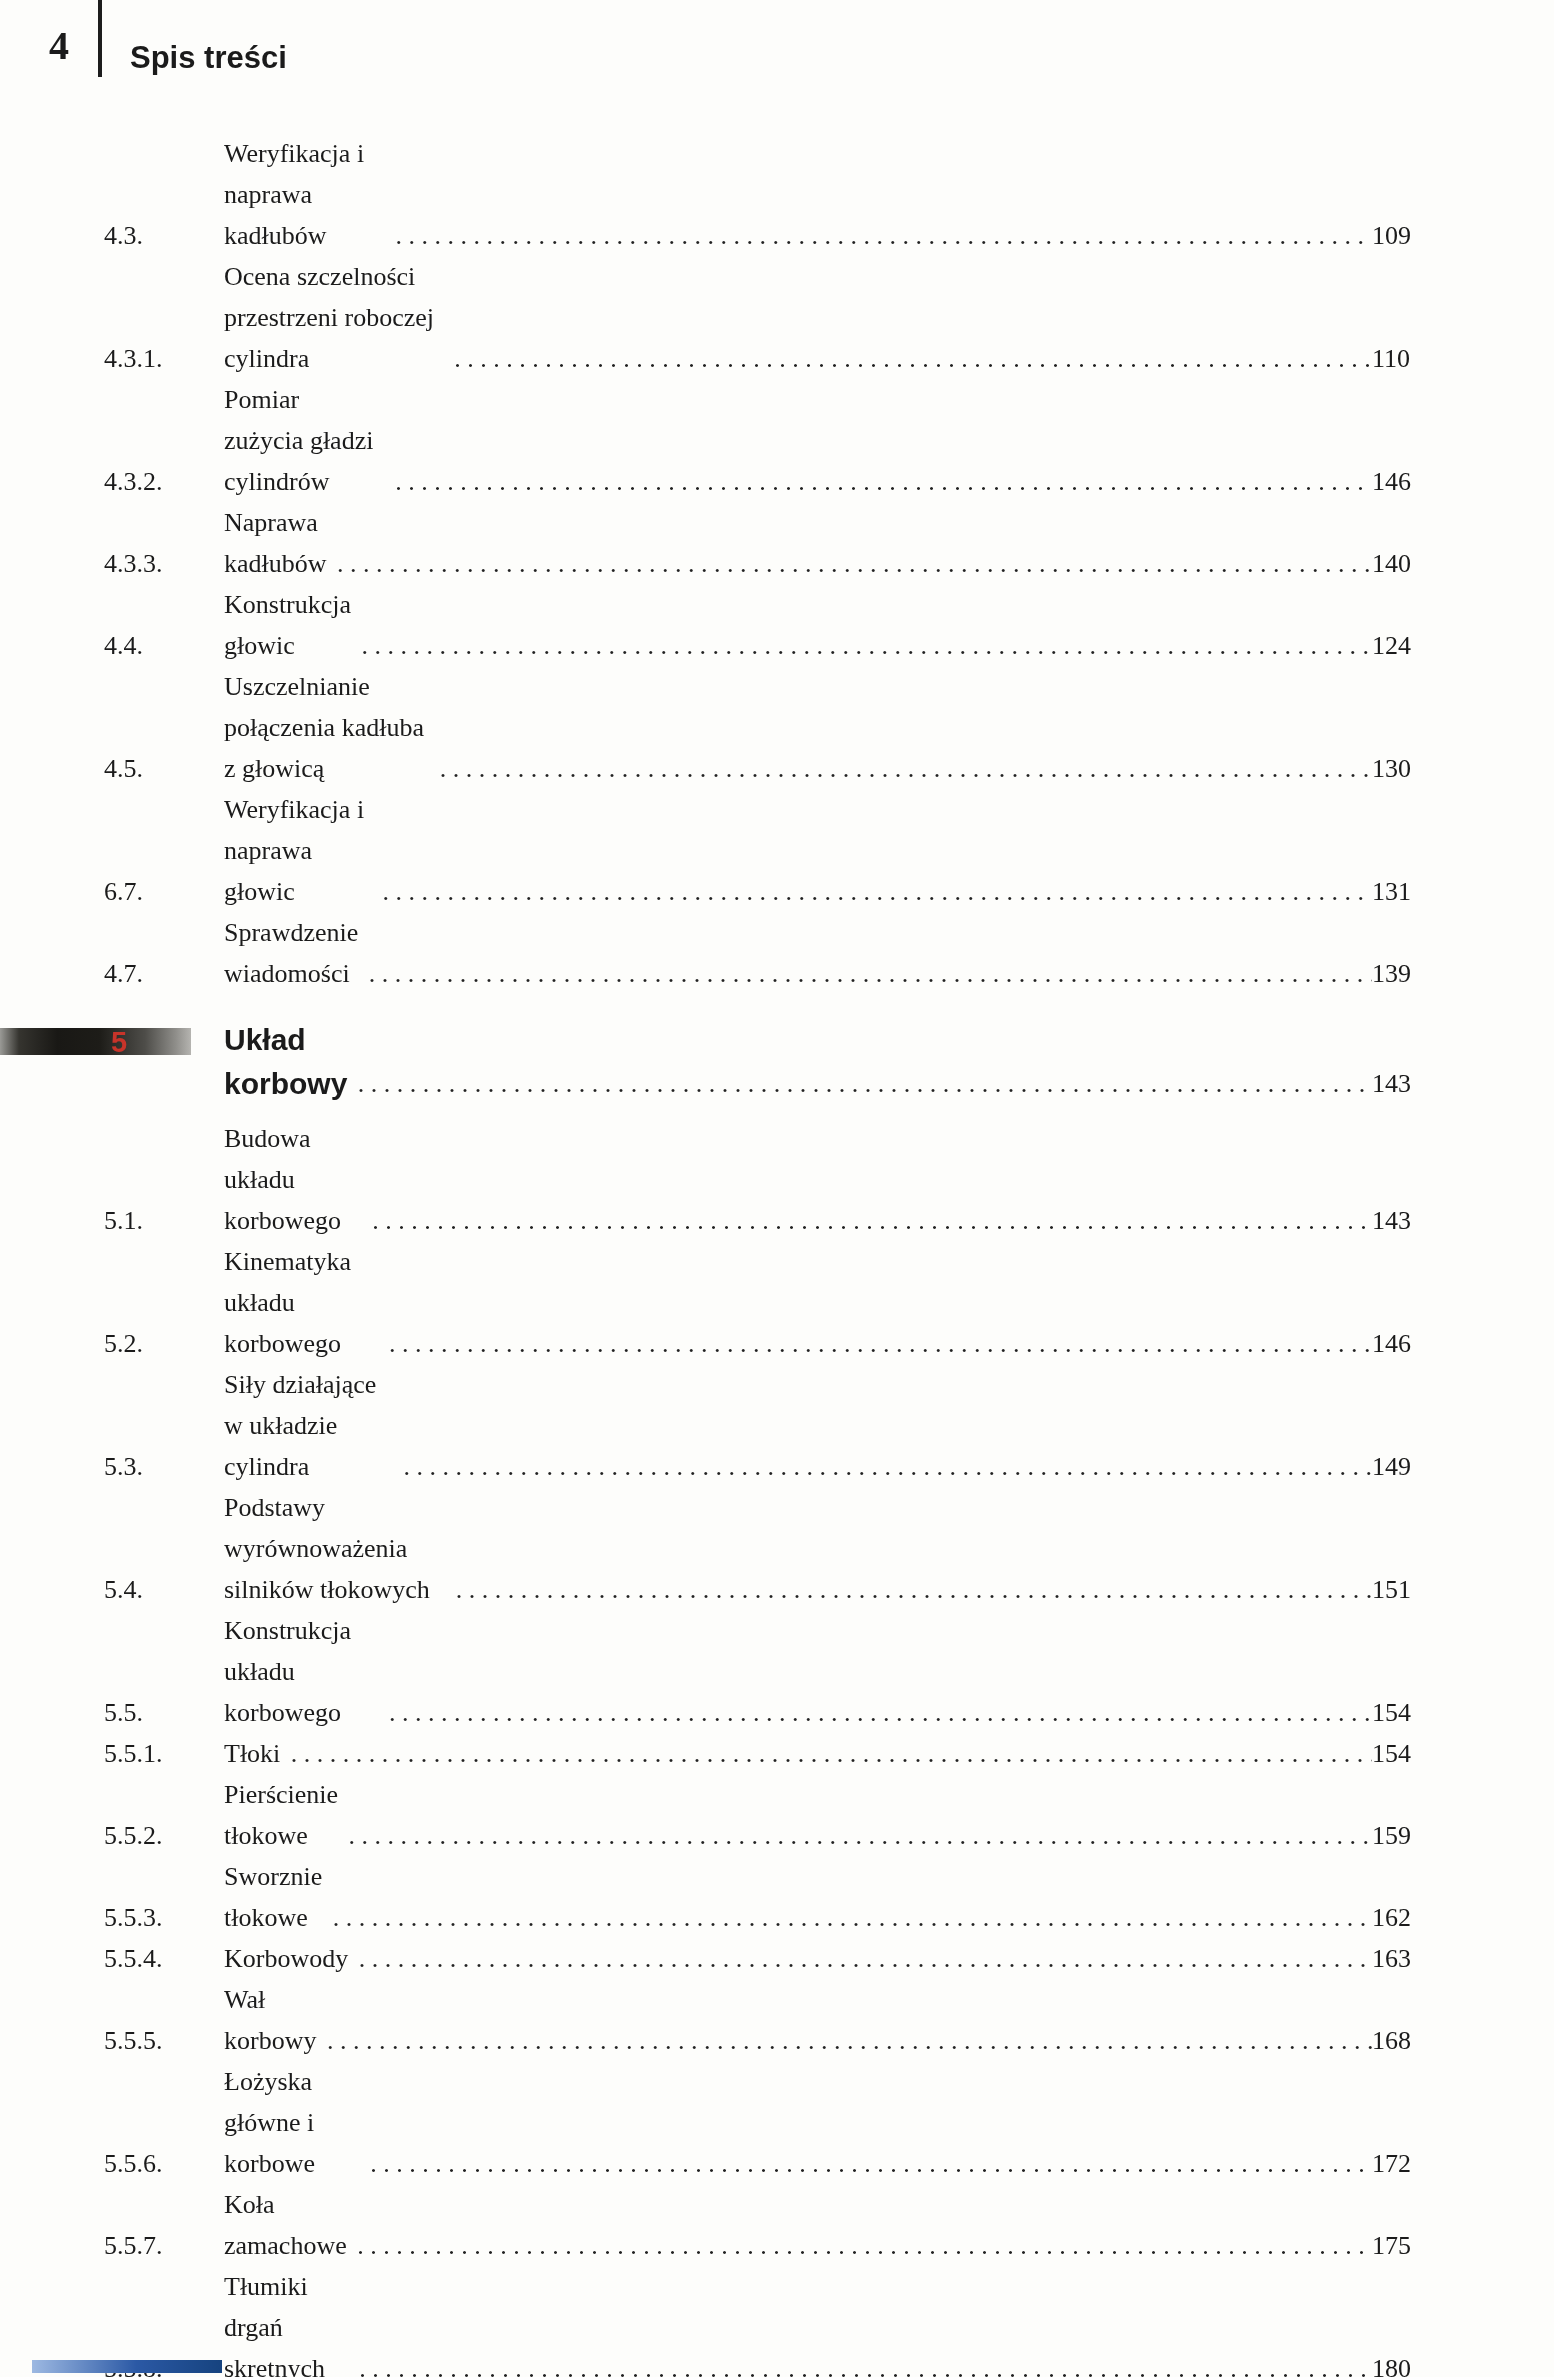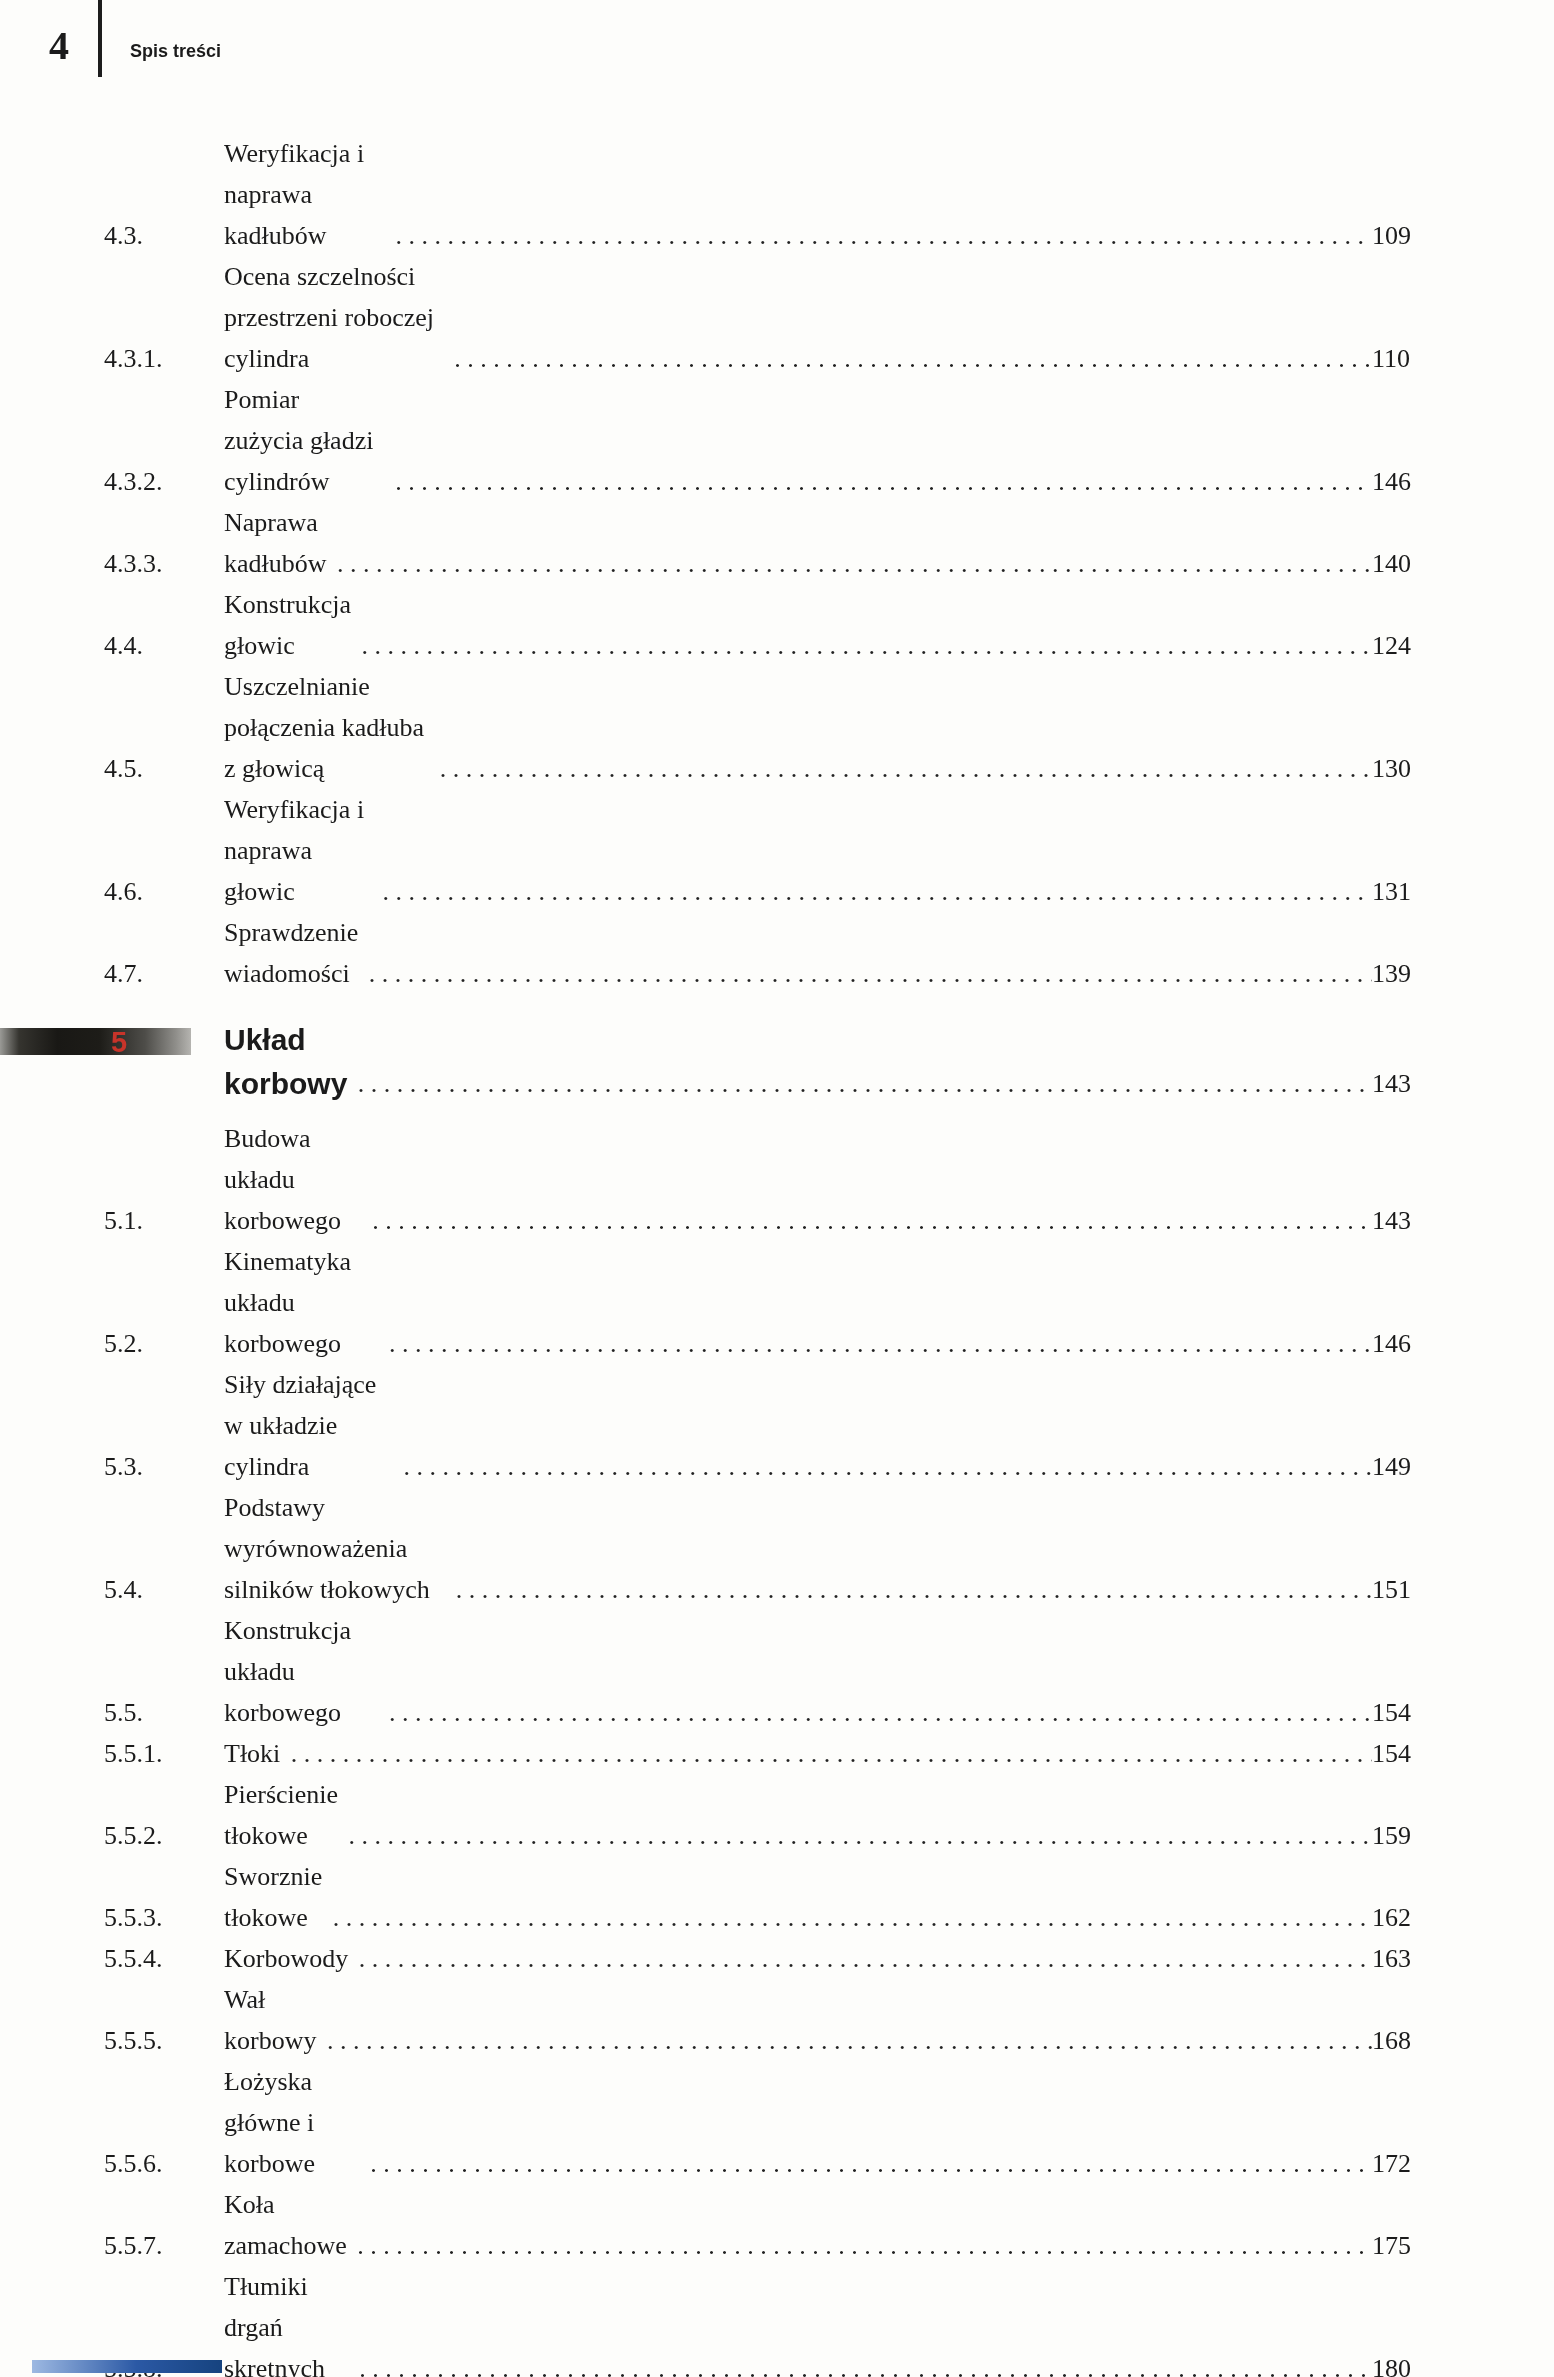--- a/index.html
+++ b/index.html
@@ -21,21 +21,21 @@
     width: 3.5px; height: 77px; background: #1d1d1d;
   }
   .page-number {
     position: absolute; left: 49px; top: 26px;
     font-family: "Liberation Serif", serif;
     font-size: 40px; font-weight: bold; line-height: 1;
   }
   .header-title {
     position: absolute; left: 130px; top: 42px;
     font-family: "Liberation Sans", sans-serif;
-    font-size: 18px; font-weight: bold; line-height: 1;
+    font-size: 31px; font-weight: bold; line-height: 1;
   }
 
   
   .toc-list { margin-top: 47px; padding: 0 98px 0 104px; }
 
   .row {
     display: flex;
     align-items: flex-end;
     font-size: 26px;
     line-height: 41px;
@@ -139,21 +139,21 @@
     <span class="dots">. . . . . . . . . . . . . . . . . . . . . . . . . . . . . . . . . . . . . . . . . . . . . . . . . . . . . . . . . . . . . . . . . . . . . . . . . . . . . . . . . . . . . . . . . . . . . . . . . . . . . . . . . . . . . . . . . . . . . . . . . . . . . . . . . . . . . . . . . . . . . . . . . . . . . . . . . . . . . . . . </span>
     <span class="page-num">124</span>
   </div>
       <div class="row entry-row">
     <span class="num">4.5.</span>
     <span class="title">Uszczelnianie połączenia kadłuba z głowicą</span>
     <span class="dots">. . . . . . . . . . . . . . . . . . . . . . . . . . . . . . . . . . . . . . . . . . . . . . . . . . . . . . . . . . . . . . . . . . . . . . . . . . . . . . . . . . . . . . . . . . . . . . . . . . . . . . . . . . . . . . . . . . . . . . . . . . . . . . . . . . . . . . . . . . . . . . . . . . . . . . . . . . . . . . . . </span>
     <span class="page-num">130</span>
   </div>
       <div class="row entry-row">
-    <span class="num">4.6.</span>
+    <span class="num">6.7.</span>
     <span class="title">Weryfikacja i naprawa głowic</span>
     <span class="dots">. . . . . . . . . . . . . . . . . . . . . . . . . . . . . . . . . . . . . . . . . . . . . . . . . . . . . . . . . . . . . . . . . . . . . . . . . . . . . . . . . . . . . . . . . . . . . . . . . . . . . . . . . . . . . . . . . . . . . . . . . . . . . . . . . . . . . . . . . . . . . . . . . . . . . . . . . . . . . . . . </span>
     <span class="page-num">131</span>
   </div>
       <div class="row entry-row">
     <span class="num">4.7.</span>
     <span class="title">Sprawdzenie wiadomości</span>
     <span class="dots">. . . . . . . . . . . . . . . . . . . . . . . . . . . . . . . . . . . . . . . . . . . . . . . . . . . . . . . . . . . . . . . . . . . . . . . . . . . . . . . . . . . . . . . . . . . . . . . . . . . . . . . . . . . . . . . . . . . . . . . . . . . . . . . . . . . . . . . . . . . . . . . . . . . . . . . . . . . . . . . . </span>
     <span class="page-num">139</span>
   </div>

